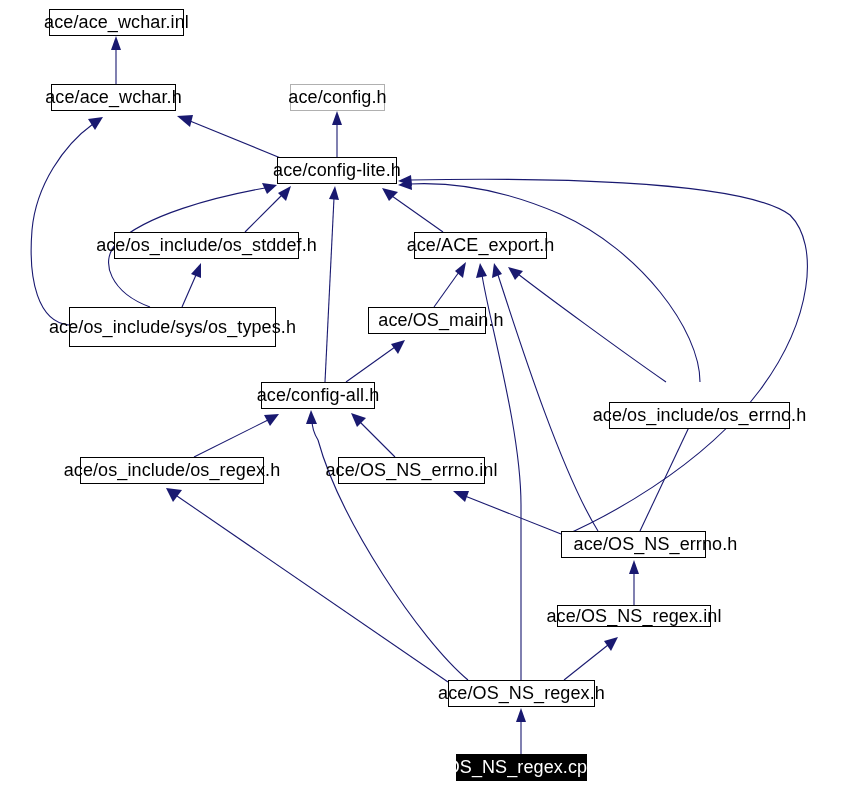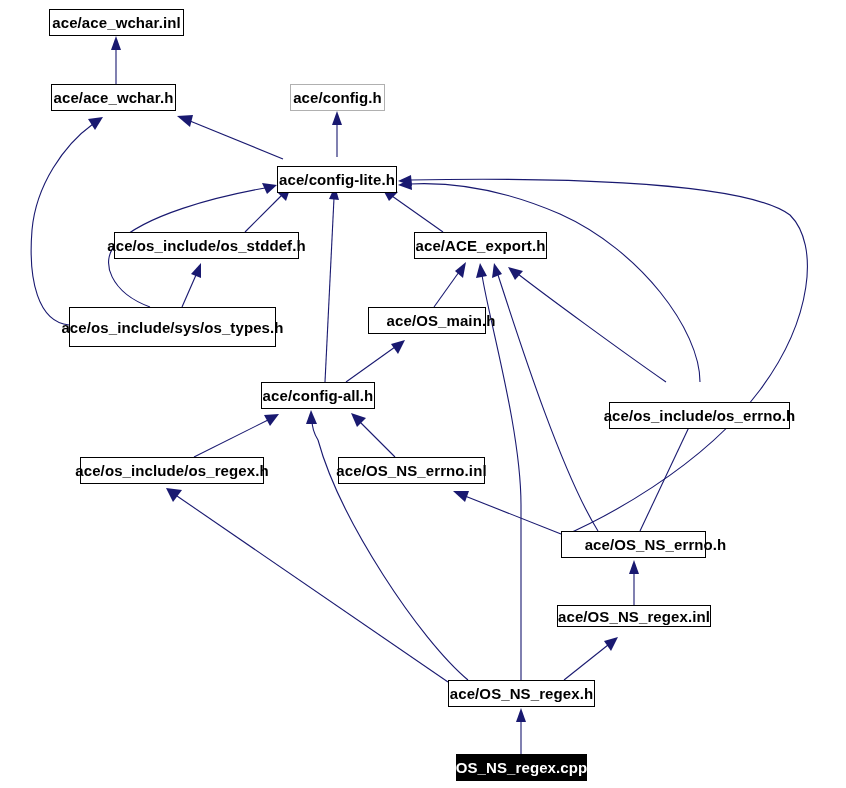--- a/index.html
+++ b/index.html
@@ -36,24 +36,23 @@
   }
   .node-box {
     position: absolute;
     box-sizing: border-box;
     background: #ffffff;
     border: 1px solid #000000;
     display: flex;
     align-items: center;
     justify-content: center;
     white-space: nowrap;
-    font-size: 15px;
+    font-size: 18px;
     color: #000000;
     letter-spacing: 0.1px;
-    font-weight: bold;
   }
   .node-box.node-dim {
     border: 1px solid #b0b0b0;
     color: #000000;
   }
   .node-box.node-current {
     background: #000000;
     border: 1px solid #000000;
     color: #ffffff;
   }
@@ -197,21 +196,21 @@
   </div>
 
   <div class="node-box" style="left:51px; top:84px; width:125px; height:27px;">
     <span>ace/ace_wchar.h</span>
   </div>
 
   <div class="node-box node-dim" style="left:290px; top:84px; width:95px; height:27px;">
     <span>ace/config.h</span>
   </div>
 
-  <div class="node-box" style="left:277px; top:166px; width:120px; height:27px;align-items:center;">
+  <div class="node-box" style="left:277px; top:157px; width:120px; height:27px;align-items:center;">
     <span>ace/config-lite.h</span>
   </div>
 
   <div class="node-box" style="left:114px; top:232px; width:185px; height:27px;">
     <span>ace/os_include/os_stddef.h</span>
   </div>
 
   <div class="node-box" style="left:414px; top:232px; width:133px; height:27px;">
     <span>ace/ACE_export.h</span>
   </div>

